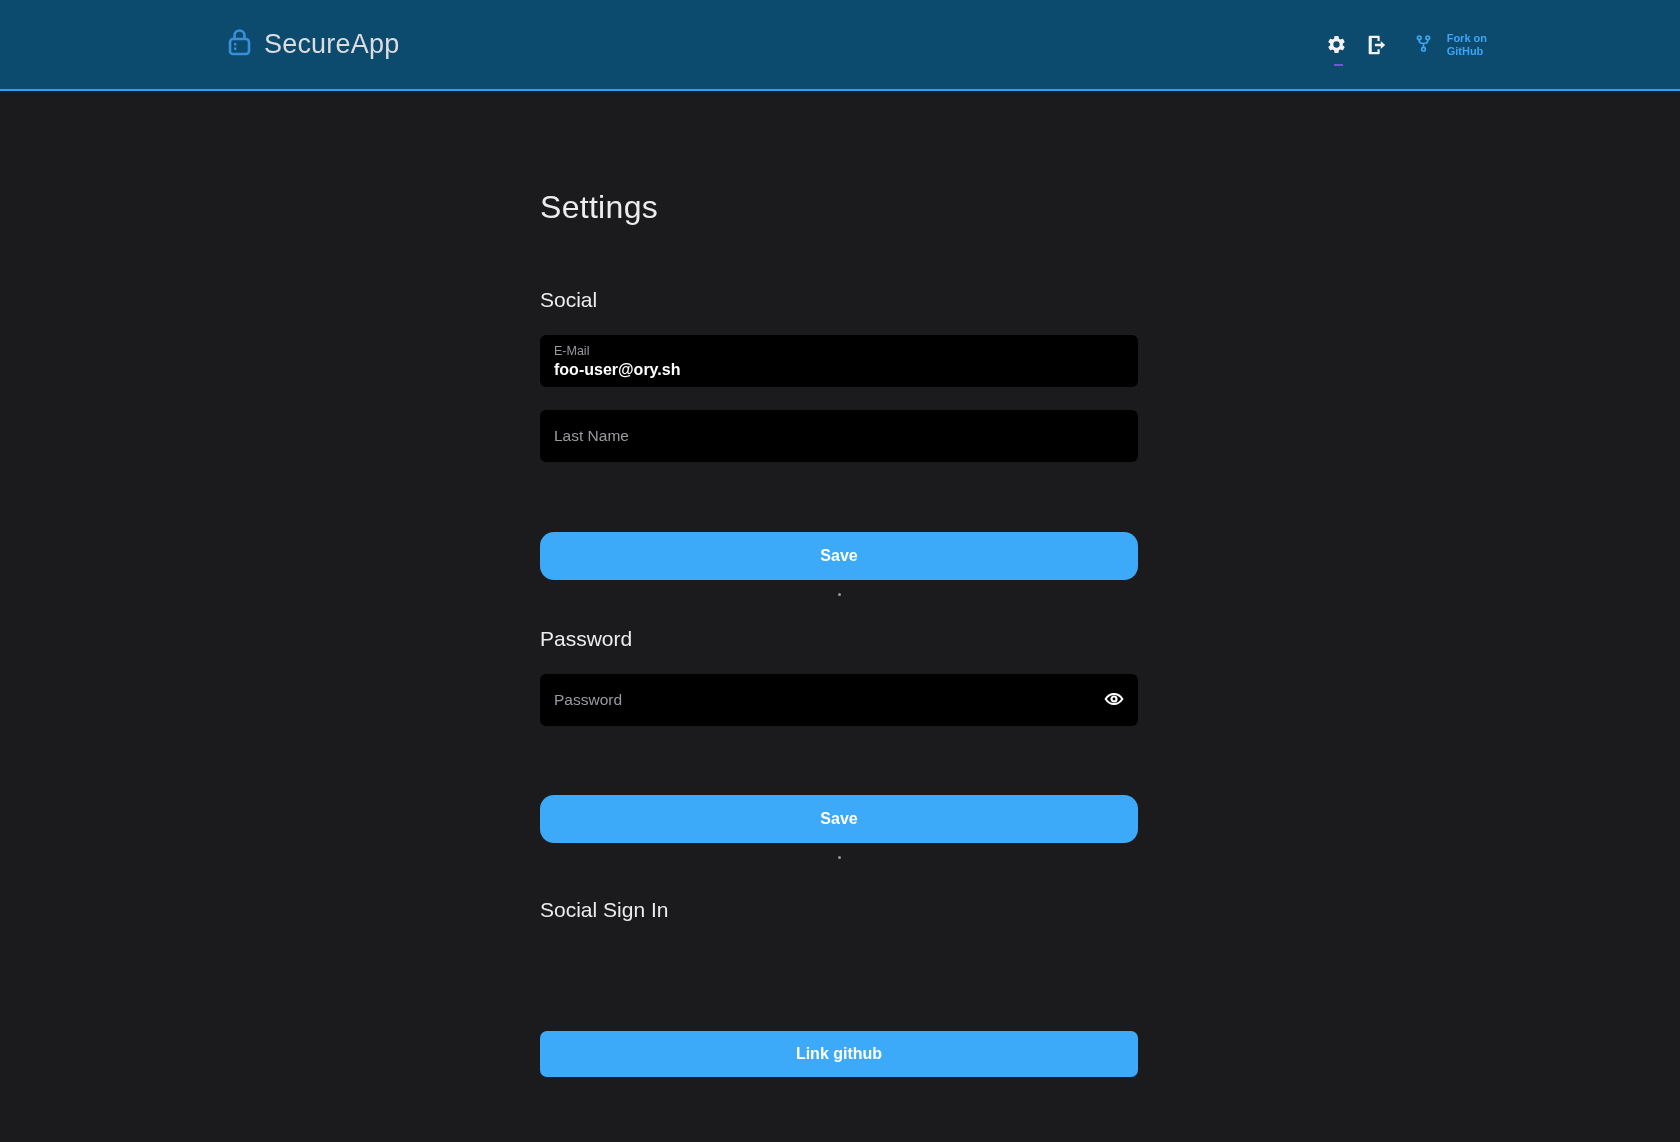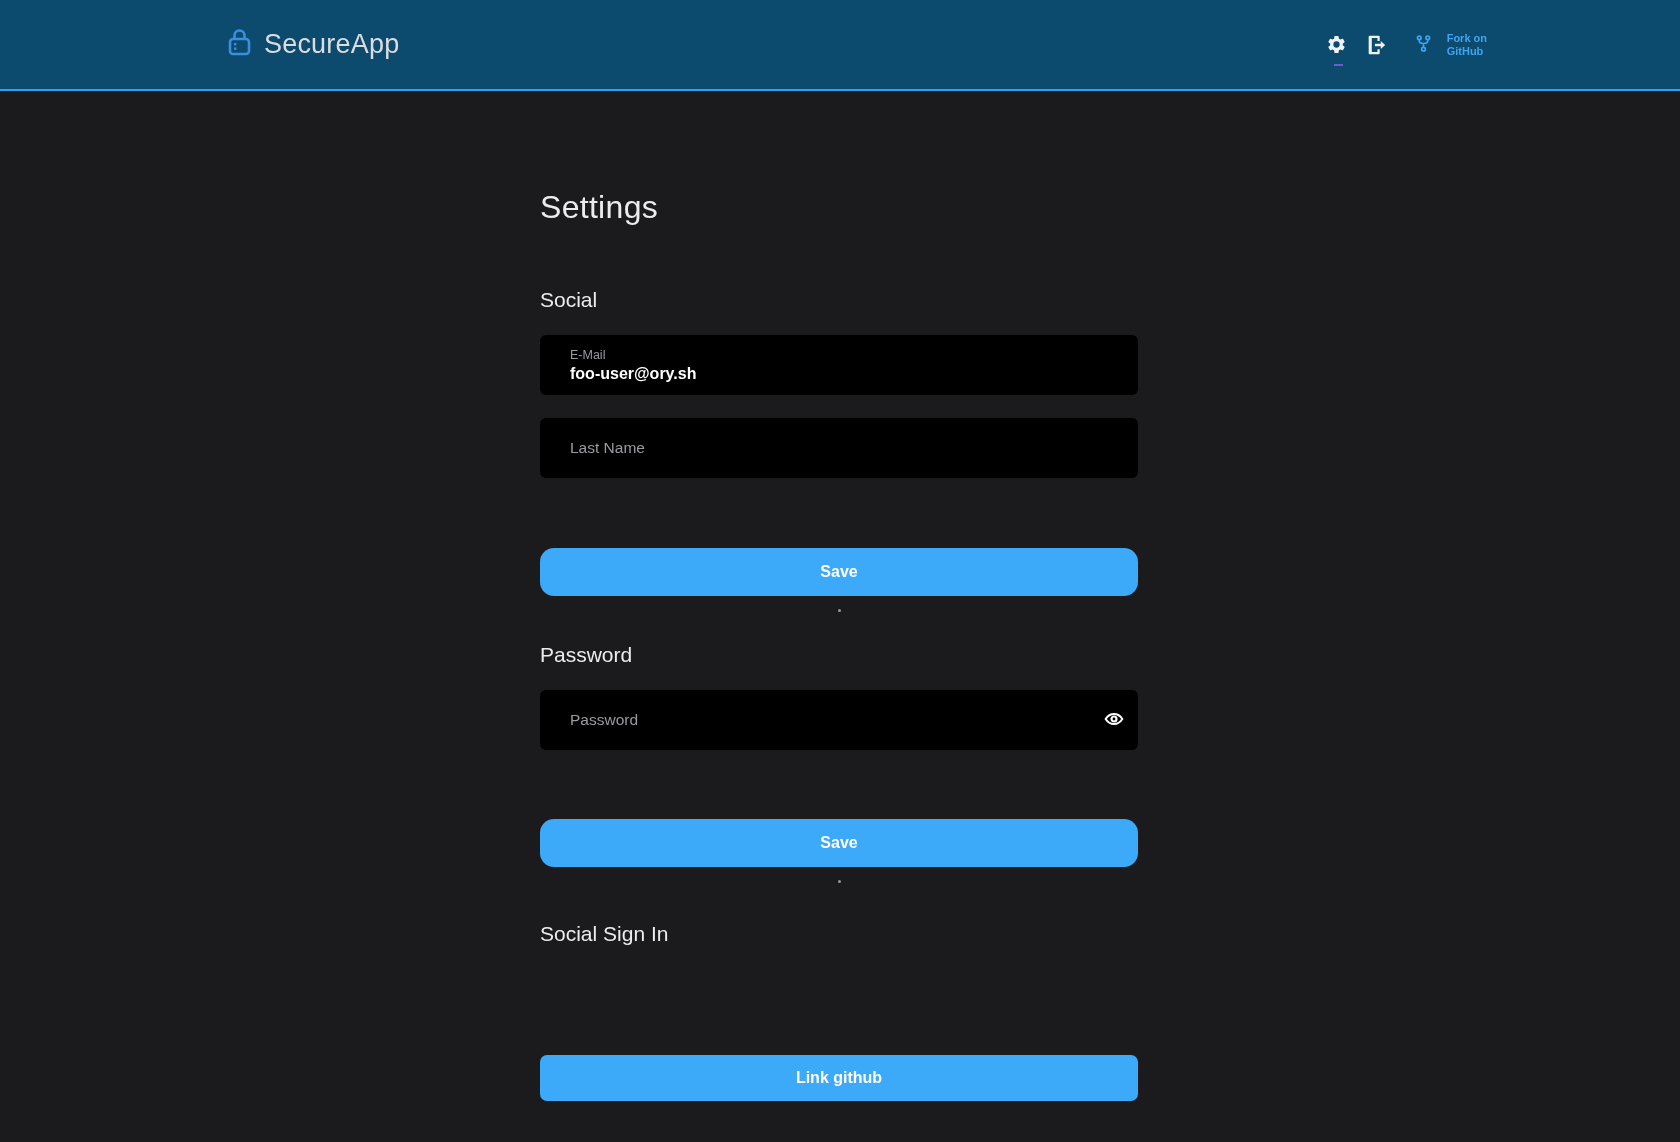--- a/index.html
+++ b/index.html
@@ -54,23 +54,23 @@
     margin: 0; font-size: 21px; line-height: 24px;
     font-weight: 400; color: #ececef;
   }
   .heading-profile { margin-top: 60px; }
   .heading-password { margin-top: 31px; }
   .heading-social { margin-top: 39px; }
 
   .field {
     background: #000;
     border-radius: 6px;
-    height: 60px;
+    height: 52px;
     margin-top: 23px;
-    padding: 0 30px;
+    padding: 0 14px;
     box-sizing: border-box;
     position: relative;
     display: flex; flex-direction: column; justify-content: center;
   }
   .field-label { font-size: 12.5px; color: #9a9aa1; margin-bottom: 3px; }
   .field input {
     background: transparent; border: none; outline: none;
     color: #fff; font-size: 16px; font-weight: 600;
     font-family: inherit; padding: 0; width: 100%;
   }

